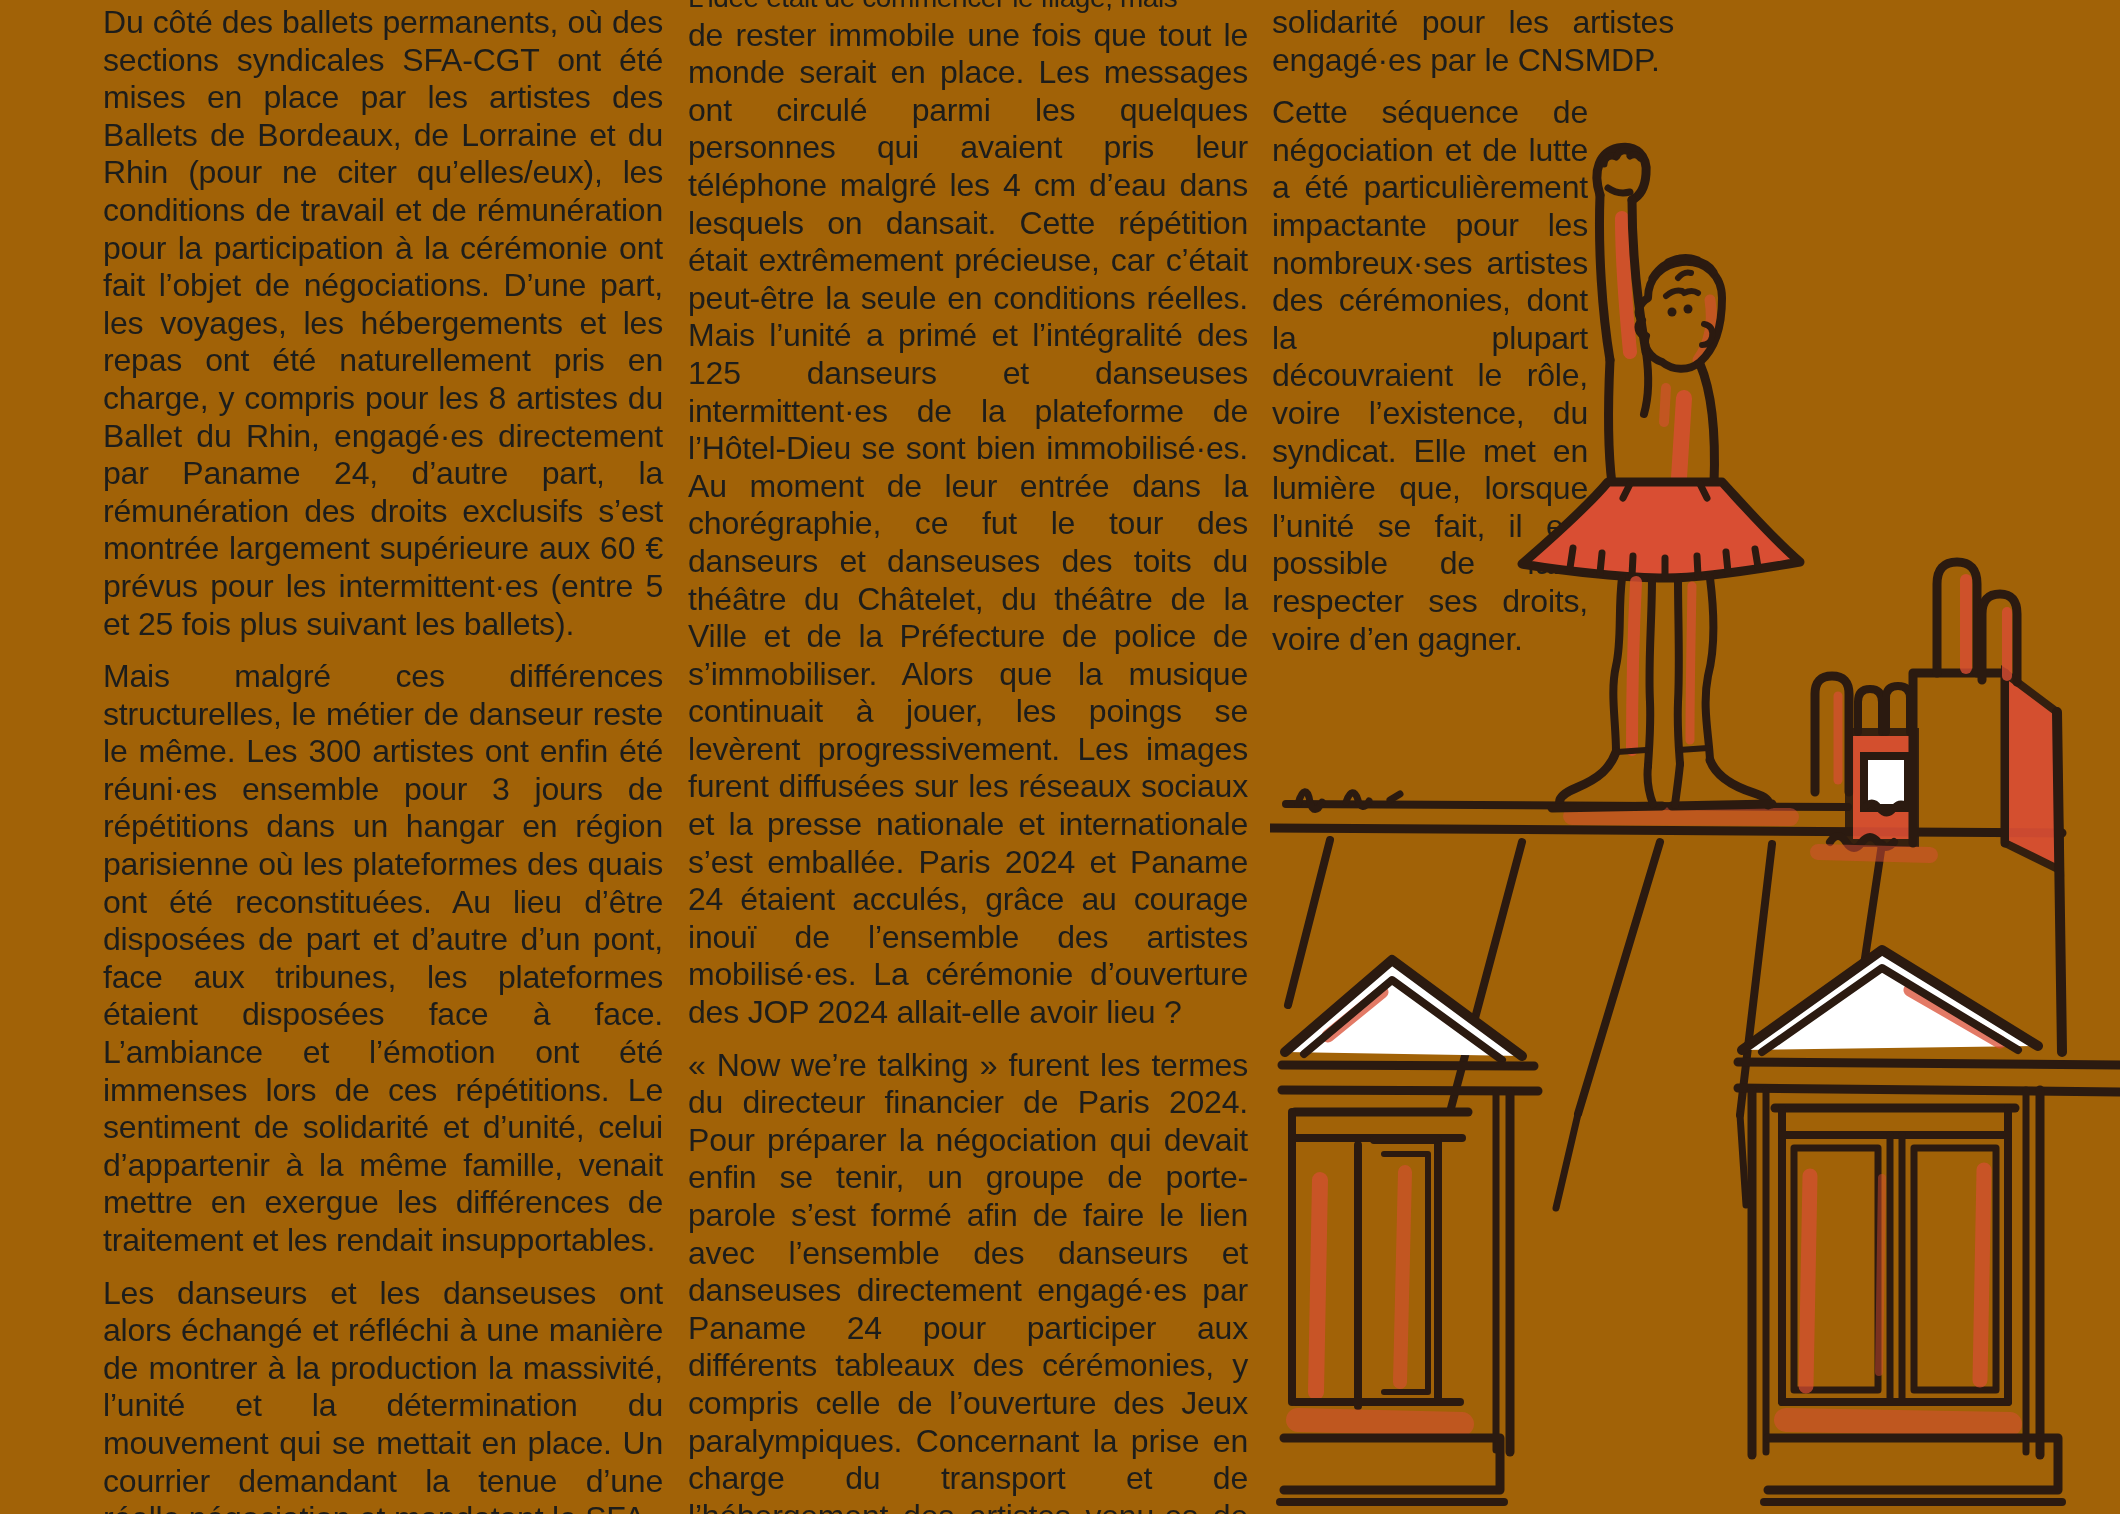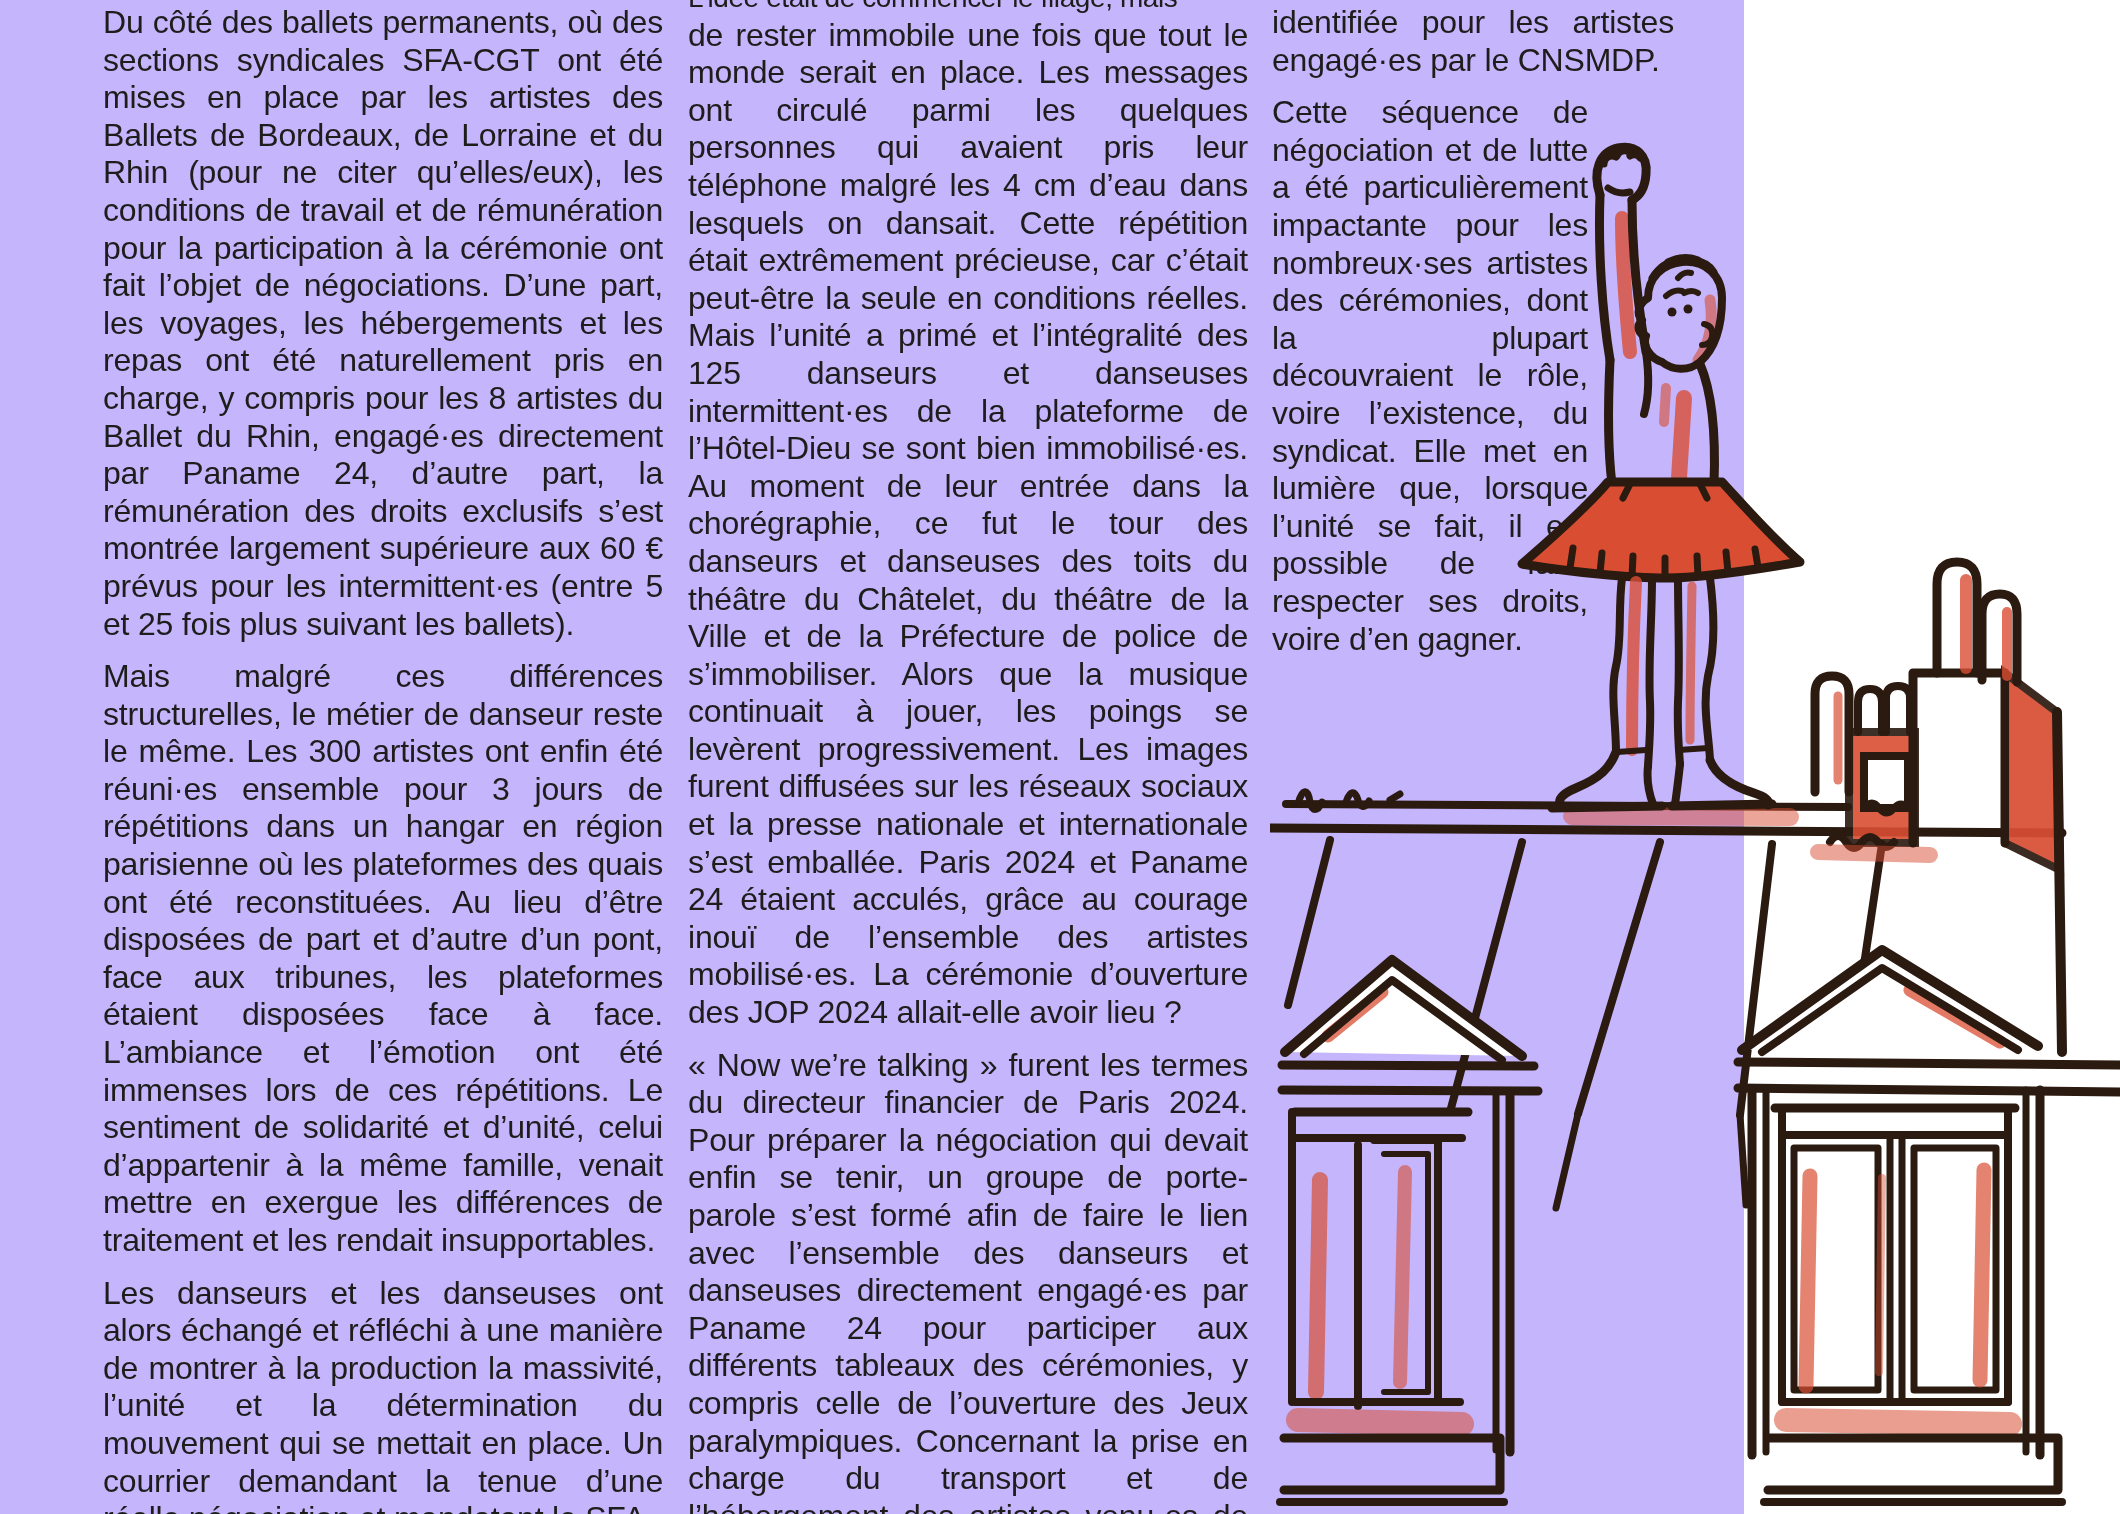--- a/index.html
+++ b/index.html
@@ -1,17 +1,17 @@
 <!DOCTYPE html>
 <html lang="fr"><head>
 <meta charset="utf-8">
 <style>
   html,body{margin:0;padding:0;}
   body{width:2120px;height:1514px;overflow:hidden;background:#ffffff;}
-  .page{position:relative;width:1744px;height:1514px;background:#c4b5fd;
+  .page{position:relative;width:2120px;height:1514px;background:#a16207;
         font-family:"Liberation Sans", sans-serif;color:#1d1d1b;}
   .col{position:absolute;width:560px;}
   .col p{margin:0 0 15px 0;font-size:32px;line-height:37.6px;text-align:justify;
          letter-spacing:-0.2px;hyphens:auto;-webkit-hyphens:auto;}
   .clipped-line{font-size:28px;line-height:37.6px;white-space:nowrap;overflow:hidden;
                 width:562px;letter-spacing:-0.4px;}
   .col3 p.p1{width:402px;}
   .col3 p.p2{width:316px;}
   .it{}
   .illustration{position:absolute;left:1270px;top:100px;width:850px;height:1414px;}
@@ -29,21 +29,21 @@
     <p>Les danseurs et les danseuses ont alors échangé et réfléchi à une manière de montrer à la production la massivité, l’unité et la détermination du mouvement qui se mettait en place. Un courrier demandant la tenue d’une réelle négociation et mandatant le SFA</p>
   </div>
 
   <div class="col col2" style="left:688px;top:-21px;">
     <div class="clipped-line">L’idée était de commencer le filage, mais</div>
     <p>de rester immobile une fois que tout le monde serait en place. Les messages ont circulé parmi les quelques personnes qui avaient pris leur téléphone malgré les 4 cm d’eau dans lesquels on dansait. Cette répétition était extrêmement précieuse, car c’était peut-être la seule en conditions réelles. Mais l’unité a primé et l’intégralité des 125 danseurs et danseuses intermittent·es de la plateforme de l’Hôtel-Dieu se sont bien immobilisé·es. Au moment de leur entrée dans la chorégraphie, ce fut le tour des danseurs et danseuses des toits du théâtre du Châtelet, du théâtre de la Ville et de la Préfecture de police de s’immobiliser. Alors que la musique continuait à jouer, les poings se levèrent progressivement. Les images furent diffusées sur les réseaux sociaux et la presse nationale et internationale s’est emballée. Paris 2024 et Paname 24 étaient acculés, grâce au courage inouï de l’ensemble des artistes mobilisé·es. La cérémonie d’ouverture des JOP 2024 allait-elle avoir lieu ?</p>
     <p><span class="it">« Now we’re talking »</span><span> furent les termes du directeur financier de Paris 2024. Pour préparer la négociation qui devait enfin se tenir, un groupe de porte-parole s’est formé afin de faire le lien avec l’ensemble des danseurs et danseuses directement engagé·es par Paname 24 pour participer aux différents tableaux des cérémonies, y compris celle de l’ouverture des Jeux paralympiques. Concernant la prise en charge du transport et de l’hébergement des artistes venu·es de loin, nos inter-</span></p>
   </div>
 
   <div class="col col3" style="left:1272px;top:4px;">
-    <p class="p1">identifiée pour les artistes engagé·es par le CNSMDP.</p>
+    <p class="p1">solidarité pour les artistes engagé·es par le CNSMDP.</p>
     <p class="p2">Cette séquence de négociation et de lutte a été particulièrement impactante pour les nombreux·ses artistes des cérémonies, dont la plupart découvraient le rôle, voire l’existence, du syndicat. Elle met en lumière que, lorsque l’unité se fait, il est possible de faire respecter ses droits, voire d’en gagner.</p>
   </div>
 
   <svg class="illustration" viewBox="0 0 850 1414">
 
     <g>
       <path class="ink" stroke-width="8" d="M 16 704 L 578 707"></path>
       <path class="ink" stroke-width="9" d="M 0 728 L 792 733"></path>
       <path class="ink" stroke-width="7" d="M 28 704 c 4 -16 10 -16 12 -2 c 2 10 8 10 12 0"></path>
       <path class="ink" stroke-width="7" d="M 76 702 c 4 -12 9 -12 12 -2 c 2 8 7 9 11 1"></path>

